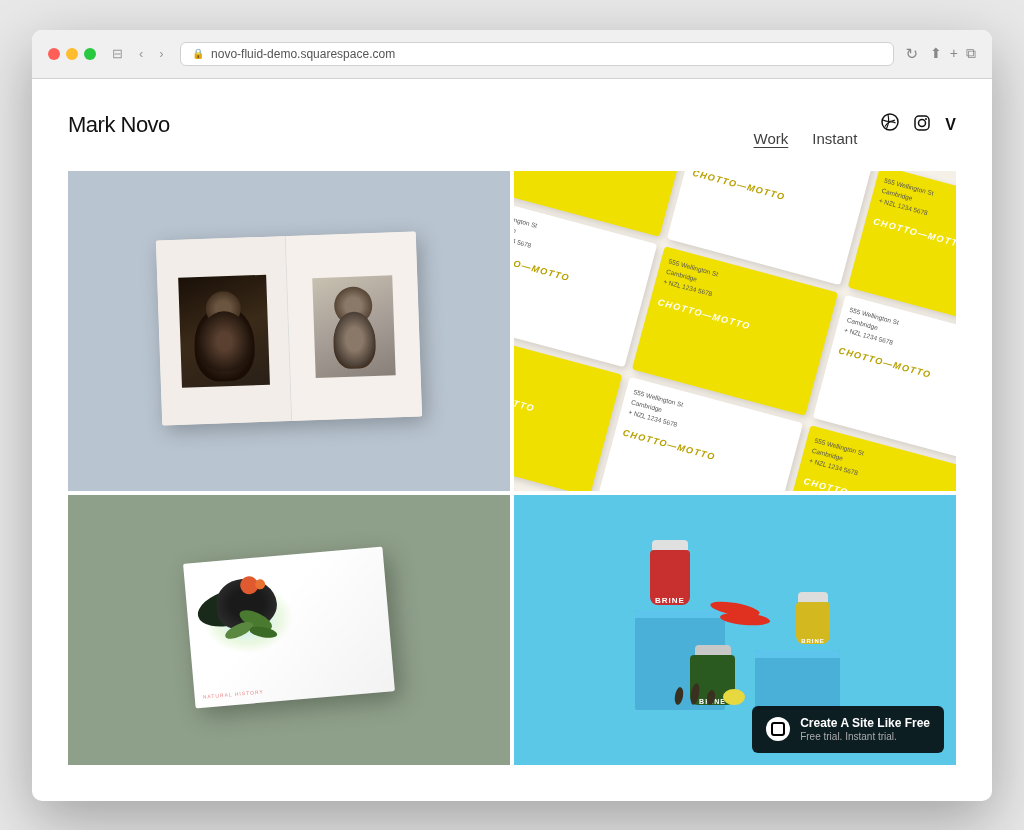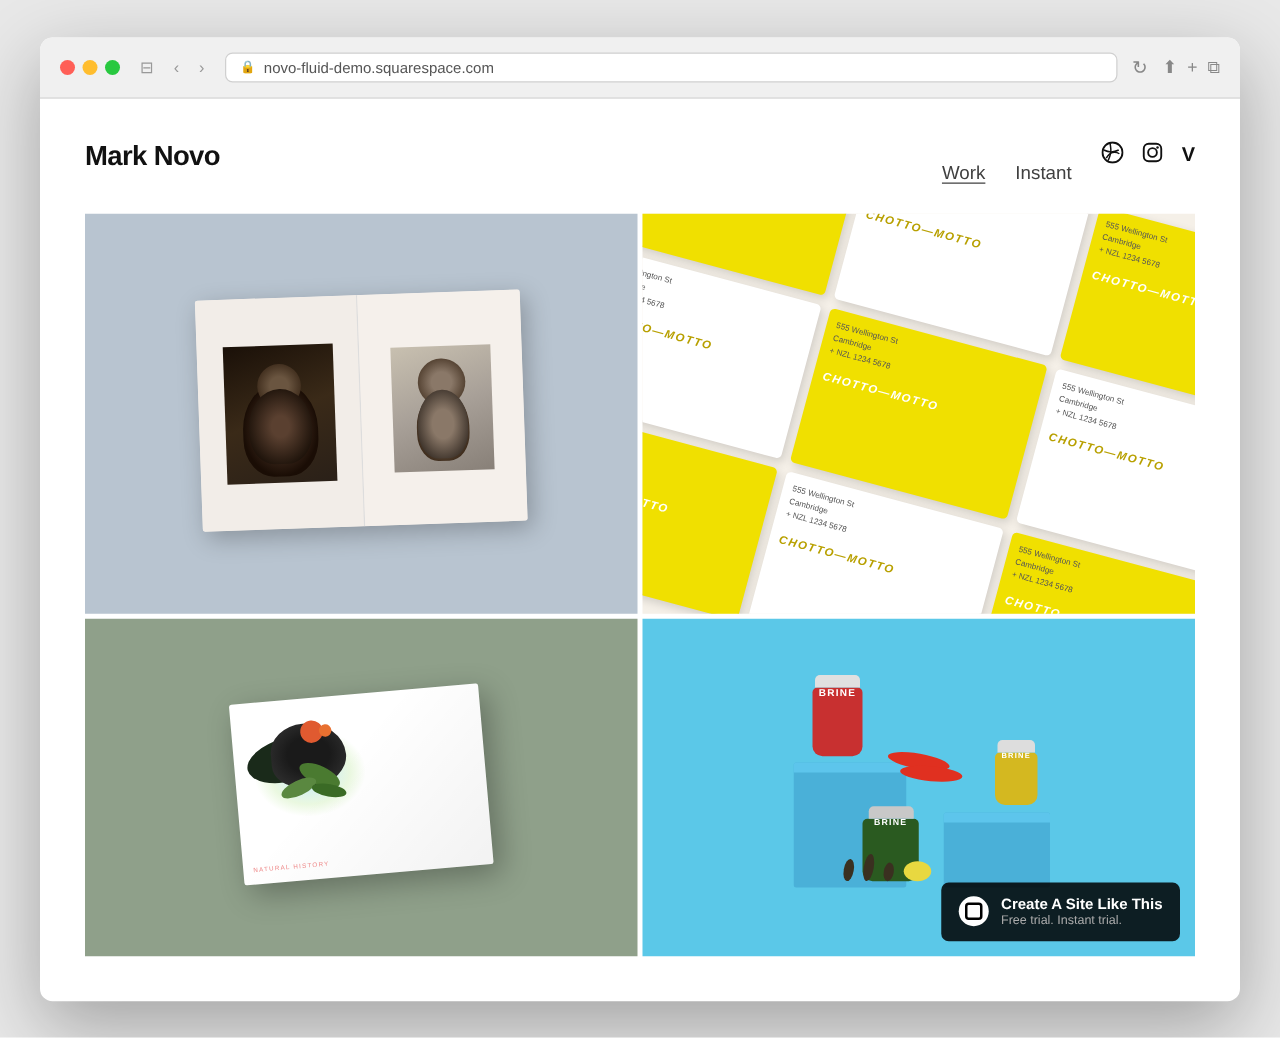--- a/index.html
+++ b/index.html
@@ -95,21 +95,21 @@
 
     .site-header {
       display: flex;
       justify-content: space-between;
       align-items: center;
       padding: 24px 36px;
     }
 
     .site-logo {
       font-size: 22px;
-      font-weight: 700;
+      font-weight: 400;
       color: #111;
       letter-spacing: -0.5px;
     }
 
     .site-nav {
       display: flex;
       align-items: center;
       gap: 24px;
     }
 
@@ -475,21 +475,21 @@
       background: #e0e0e0;
       border-radius: 4px 4px 0 0;
       z-index: 2;
     }
 
     .jar-body {
       width: 40px;
       height: 55px;
       border-radius: 4px 4px 8px 8px;
       display: flex;
-      align-items: flex-start;
+      align-items: flex-end;
       justify-content: center;
     }
 
     .jar-label {
       font-size: 7px;
       font-weight: bold;
       color: #fff;
       letter-spacing: 1px;
       writing-mode: horizontal-tb;
     }
@@ -797,21 +797,21 @@
             <div class="small-pod" style="height:15px;"></div>
             <div class="lemon"></div>
           </div>
         </div>
 
         <div class="ss-banner">
           <div class="ss-logo">
             <div class="ss-logo-inner"></div>
           </div>
           <div>
-            <div class="ss-text-main">Create A Site Like This</div>
+            <div class="ss-text-main">Create A Site Like Free</div>
             <div class="ss-text-sub">Free trial. Instant trial.</div>
           </div>
         </div>
       </div>
 
     </div>
   </div>
 </div>
 
 </body></html>

